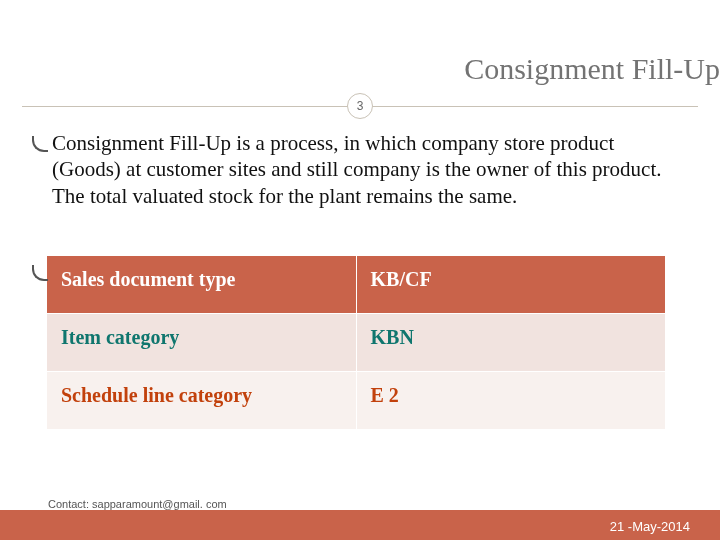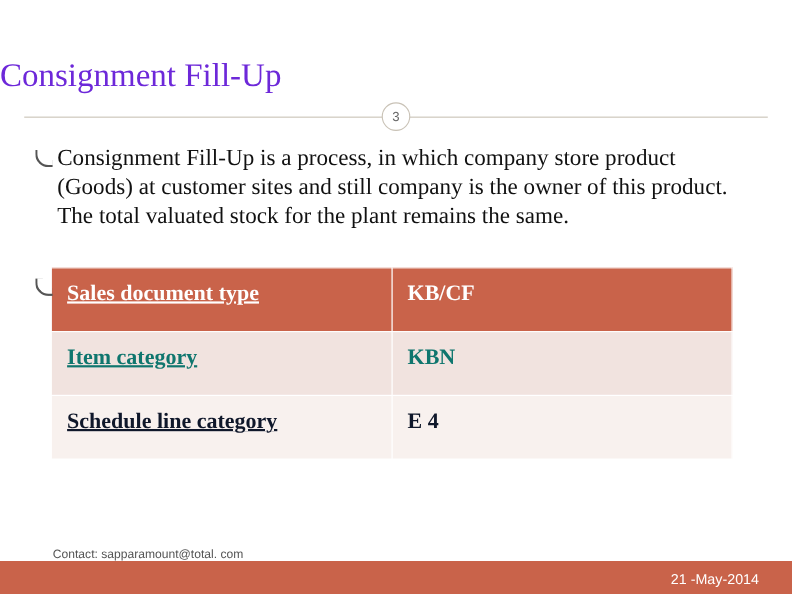--- a/index.html
+++ b/index.html
@@ -11,23 +11,23 @@
     font-family: Georgia, "Times New Roman", serif;
     overflow: hidden;
   }
   .slide {
     position: relative;
     width: 720px;
     height: 540px;
     box-sizing: border-box;
   }
   .title {
-    text-align: left;
+    text-align: right;
     font-size: 30px;
-    color: #6d28d9;
+    color: #737373;
     padding-top: 52px;
     padding-bottom: 6px;
     font-family: Georgia, serif;
   }
   .rule-wrap {
     position: relative;
     height: 30px;
   }
   .rule {
     position: absolute;
@@ -55,21 +55,21 @@
   }
   .body {
     padding: 8px 38px 0 38px;
   }
   .para {
     position: relative;
     font-size: 21px;
     line-height: 1.25;
     color: #111;
     padding-left: 14px;
-    margin-bottom: 34px;
+    margin-bottom: 46px;
   }
   .para::before,
   .table-lead::before {
     content: "";
     position: absolute;
     left: -6px;
     top: 6px;
     width: 14px;
     height: 14px;
     border: 2px solid #555;
@@ -93,22 +93,22 @@
   }
   table.cfg td {
     border: 1px solid #fff;
     padding: 12px 14px 22px 14px;
     font-size: 20px;
     font-weight: bold;
     vertical-align: top;
   }
   table.cfg tr.hdr td { background: #c9634a; color: #fff; }
   table.cfg tr.alt1 td { background: #f1e3df; color: #0f766e; }
-  table.cfg tr.alt2 td { background: #f8f1ee; color: #0f172a; }
-  table.cfg td.k { width: 50%; text-decoration: underline; }
+  table.cfg tr.alt2 td { background: #f8f1ee; color: #c2410c; }
+  table.cfg td.k { width: 50%; }
   .footer {
     position: absolute;
     left: 0;
     right: 0;
     bottom: 0;
     height: 30px;
     background: #c9634a;
   }
   .contact {
     position: absolute;
@@ -148,23 +148,23 @@
           <tr class="hdr">
         <td class="k">Sales document type</td>
         <td>KB/CF</td>
       </tr>
       <tr class="alt1">
         <td class="k">Item category</td>
         <td>KBN</td>
       </tr>
       <tr class="alt2">
         <td class="k">Schedule line category</td>
-        <td>E 4</td>
+        <td>E 2</td>
       </tr>
     </tbody>
       </table>
   </div>
 
-  <div class="contact">Contact: sapparamount@total. com</div>
+  <div class="contact">Contact: sapparamount@gmail. com</div>
   <div class="footer">
     <div class="date">21 -May-2014</div>
   </div>
 </div>
 
 </body></html>

